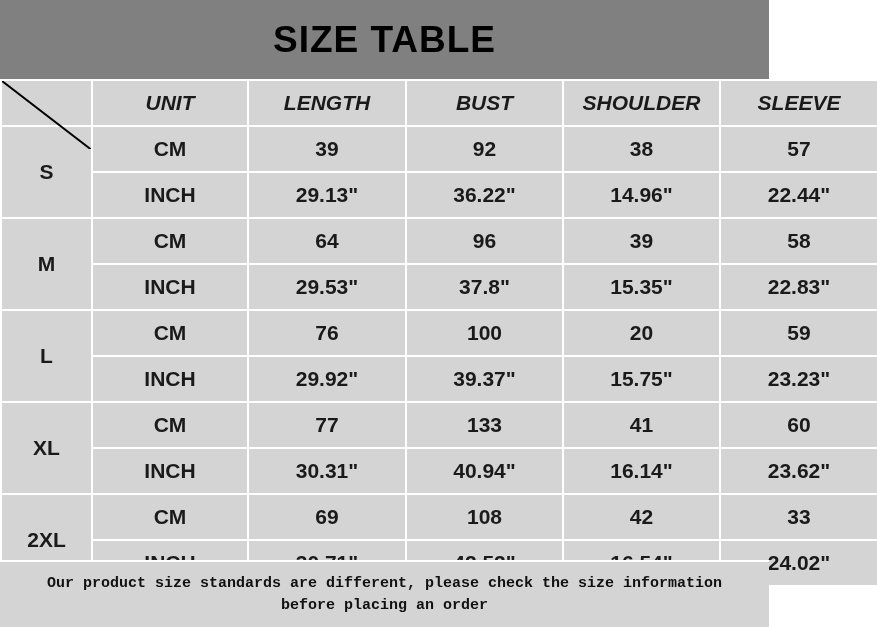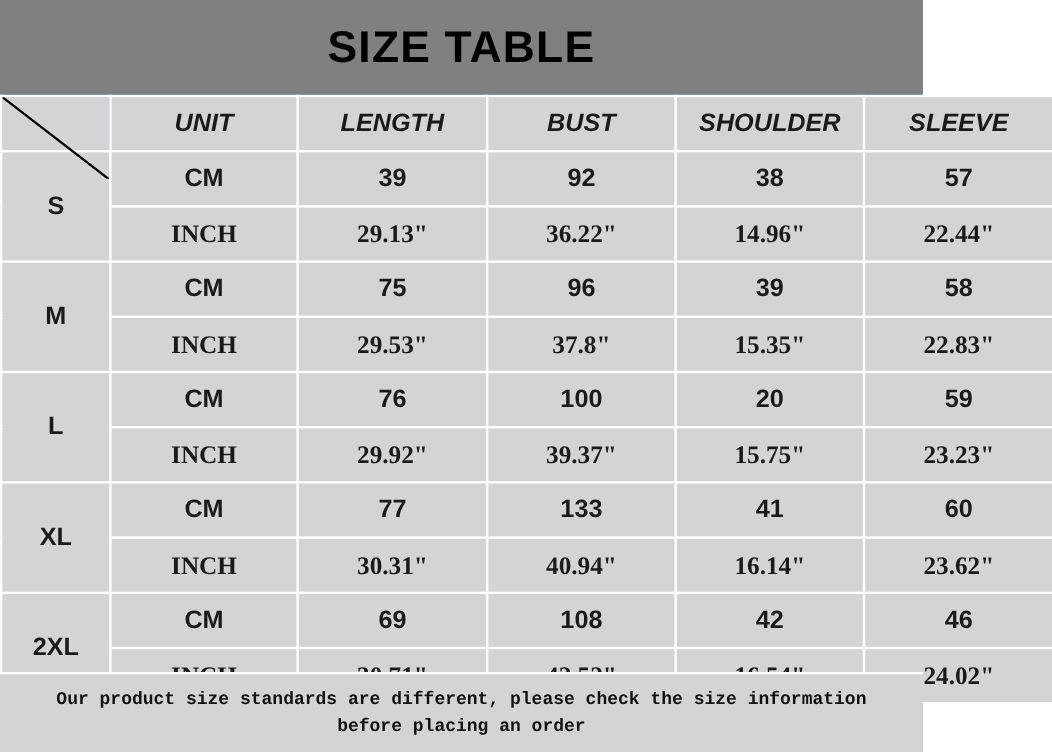--- a/index.html
+++ b/index.html
@@ -10,21 +10,21 @@
   body {
     width: 877px;
     height: 627px;
     font-family: "Liberation Sans", sans-serif;
     overflow: hidden;
   }
   .sheet {
     width: 769px;
     height: 627px;
     position: relative;
-    background: #0ea5e9;
+    background: #fdba74;
     box-sizing: border-box;
   }
   .title-bar {
     height: 79px;
     background: #808080;
     display: flex;
     align-items: center;
     justify-content: center;
   }
   .title-bar .title {
@@ -72,21 +72,20 @@
     background: #d4d4d4;
     font-size: 22px;
     font-weight: bold;
     width: 91px;
   }
   td.unit-cm, td.val-cm {
     background: #ffffff;
   }
   td.unit-inch, td.val-inch {
     background: #d4d4d4;
-    font-family: Liberation Serif, serif;
   }
   col.c-size { width: 91px; }
   col.c-unit { width: 156px; }
   col.c-len  { width: 158px; }
   col.c-bust { width: 157px; }
   col.c-sho  { width: 157px; }
   col.c-sle  { width: 158px; }
   .footer {
     position: absolute;
     left: 0;
@@ -155,21 +154,21 @@
         <td class="unit-inch">INCH</td>
         <td class="val-inch">29.13"</td>
         <td class="val-inch">36.22"</td>
         <td class="val-inch">14.96"</td>
         <td class="val-inch">22.44"</td>
       </tr>
 
       <tr>
         <td class="sizelabel" rowspan="2">M</td>
         <td class="unit-cm">CM</td>
-        <td class="val-cm">75</td>
+        <td class="val-cm">64</td>
         <td class="val-cm">96</td>
         <td class="val-cm">39</td>
         <td class="val-cm">58</td>
       </tr>
       <tr>
         <td class="unit-inch">INCH</td>
         <td class="val-inch">29.53"</td>
         <td class="val-inch">37.8"</td>
         <td class="val-inch">15.35"</td>
         <td class="val-inch">22.83"</td>
@@ -206,21 +205,21 @@
         <td class="val-inch">16.14"</td>
         <td class="val-inch">23.62"</td>
       </tr>
 
       <tr>
         <td class="sizelabel" rowspan="2">2XL</td>
         <td class="unit-cm">CM</td>
         <td class="val-cm">69</td>
         <td class="val-cm">108</td>
         <td class="val-cm">42</td>
-        <td class="val-cm">46</td>
+        <td class="val-cm">33</td>
       </tr>
       <tr>
         <td class="unit-inch">INCH</td>
         <td class="val-inch">30.71"</td>
         <td class="val-inch">42.52"</td>
         <td class="val-inch">16.54"</td>
         <td class="val-inch">24.02"</td>
       </tr>
     </tbody>
   </table>

